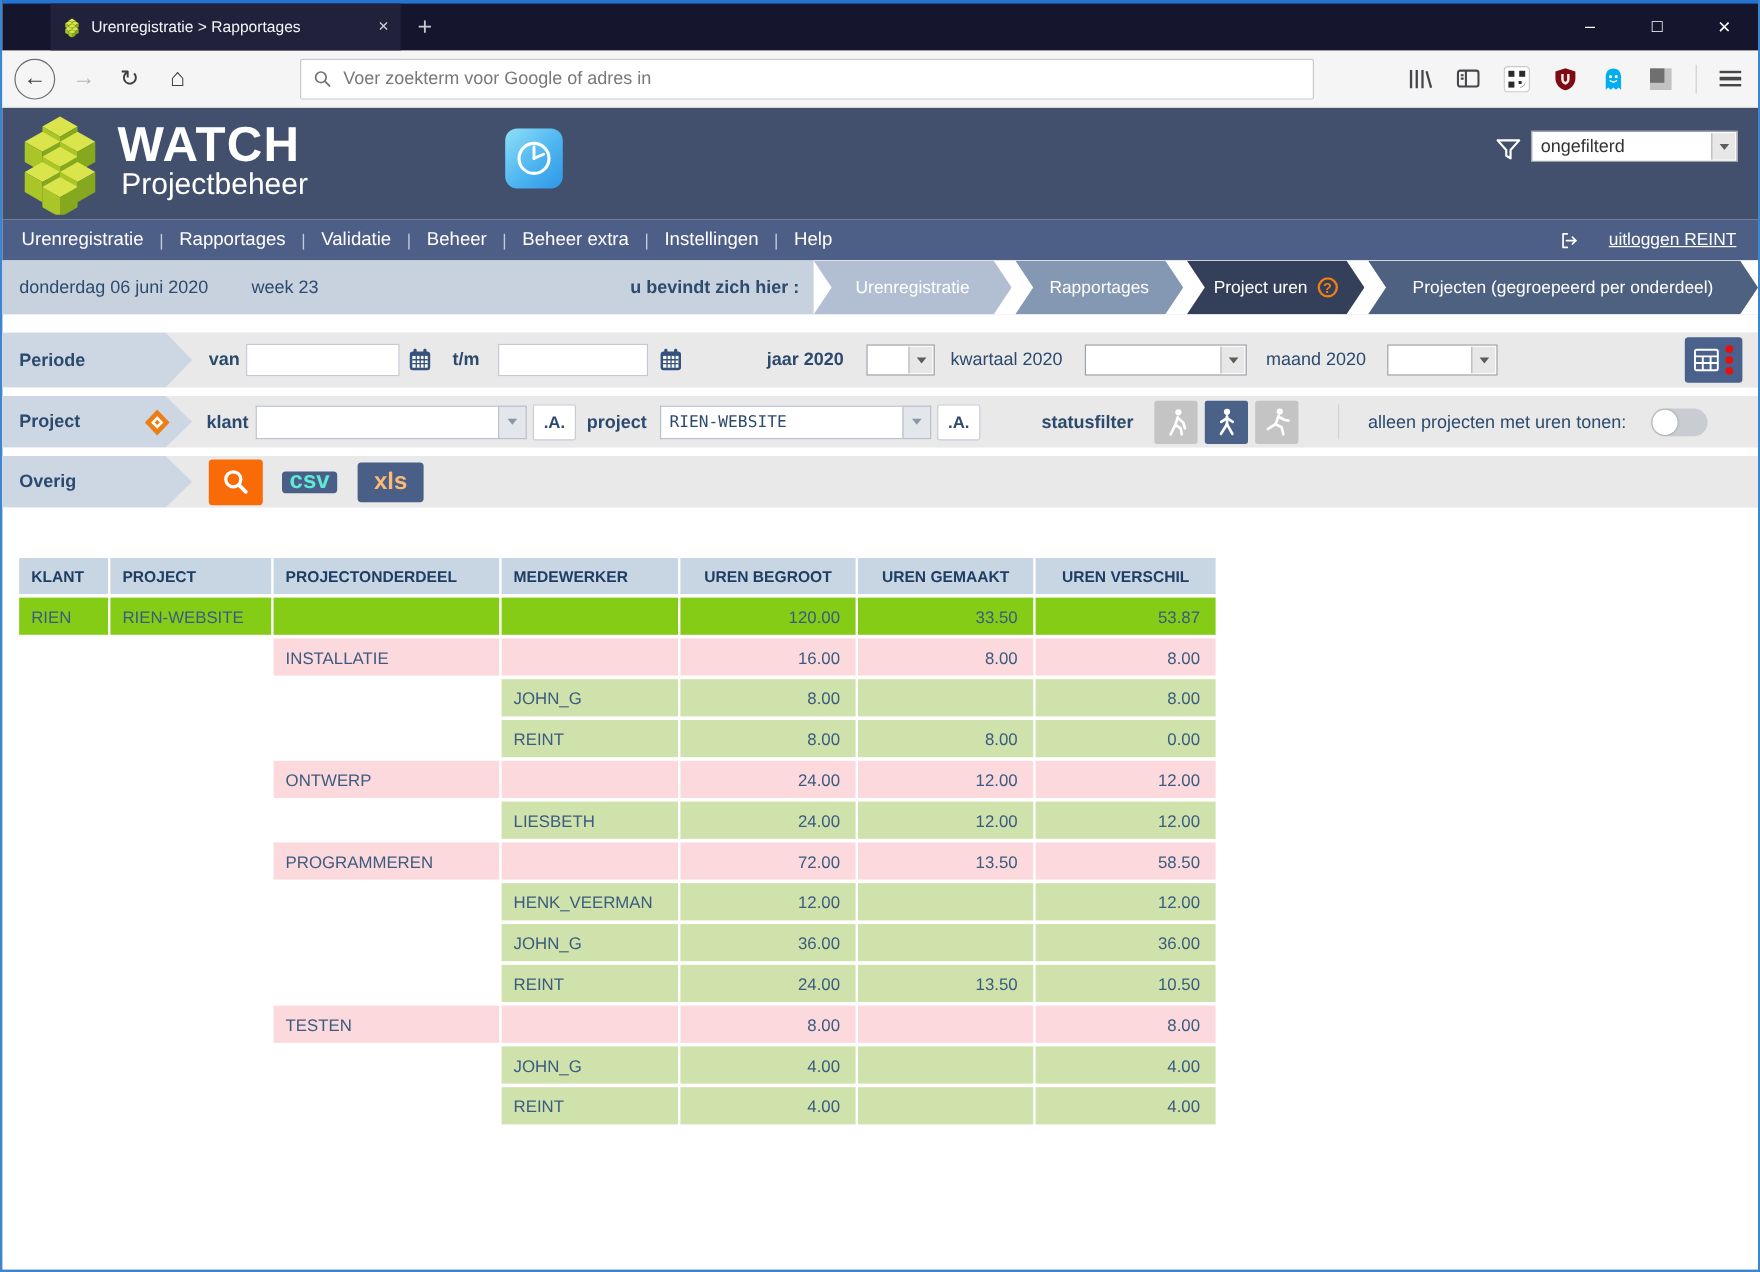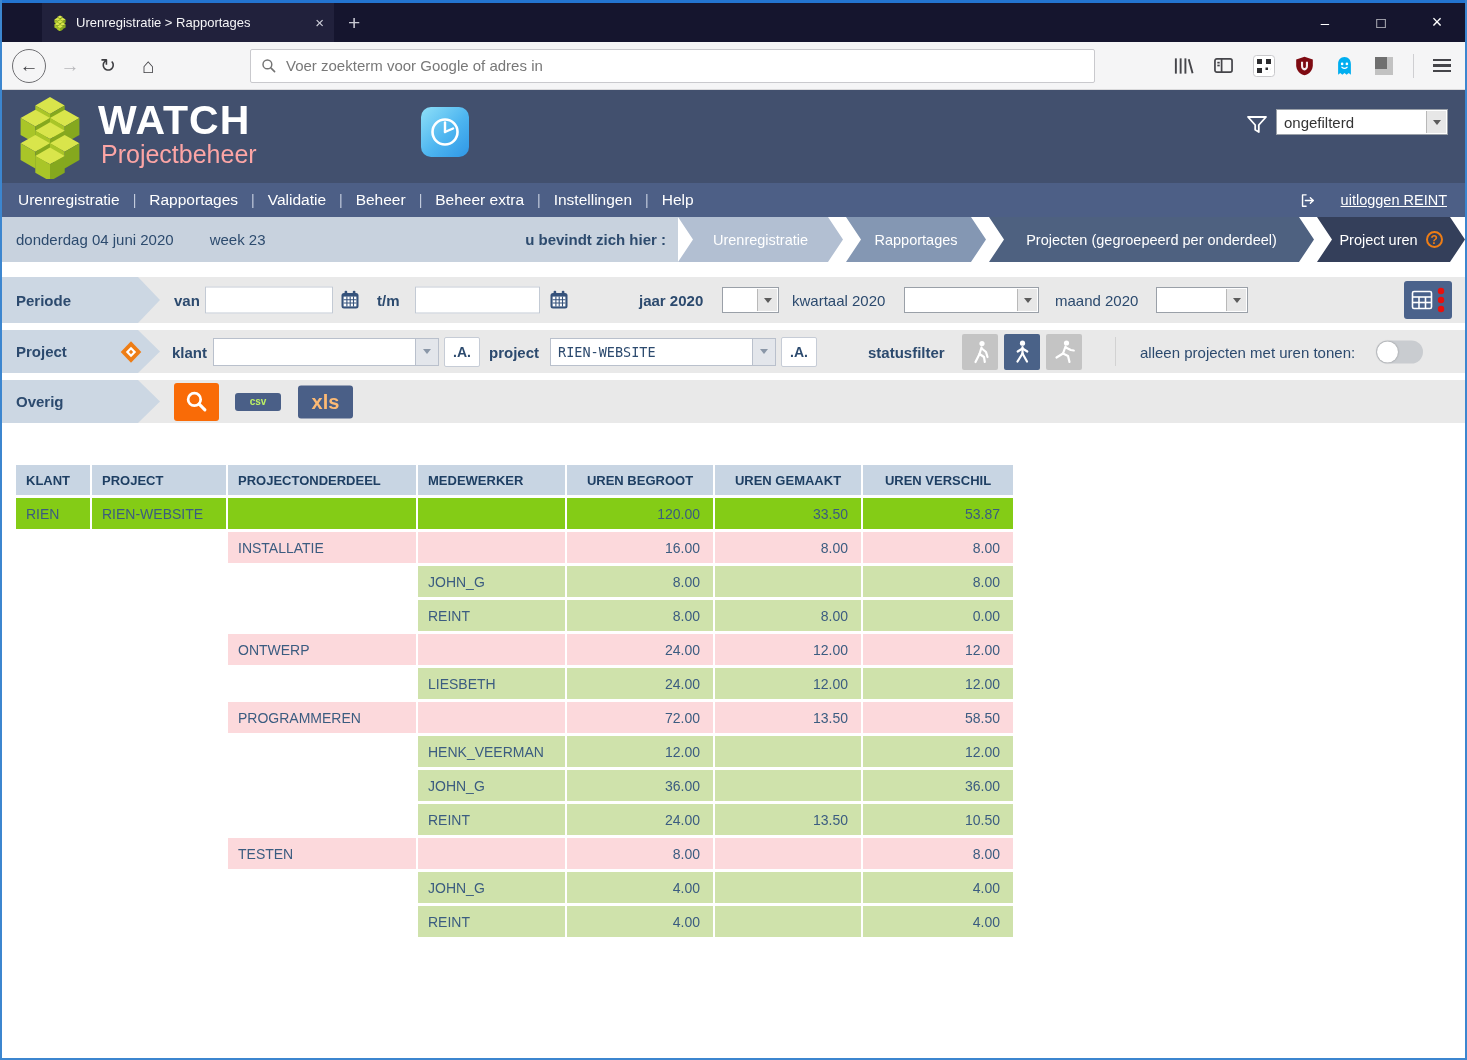--- a/index.html
+++ b/index.html
@@ -27,21 +27,21 @@
   .tool-icons { margin-left:auto; display:flex; align-items:center; gap:19px; padding-right:4px; }
   .tsep { width:1px; height:24px; background:#cfcfd2; }
   .burger { display:flex; flex-direction:column; gap:3.5px; width:18px; }
   .burger i { height:2.2px; background:#45454a; display:block; }
 
   
   .appheader { height:93px; background:#42506e; position:relative; }
   .logo { position:absolute; left:6px; top:5px; }
   .brand { position:absolute; left:96px; top:9px; }
   .brand .big { color:#fff; font-size:41px; font-weight:bold; letter-spacing:1px; line-height:42px; }
-  .brand .sub { color:#fca5a5; font-size:25px; line-height:27px; margin-left:3px; }
+  .brand .sub { color:#ffffff; font-size:25px; line-height:27px; margin-left:3px; }
   .clockapp { position:absolute; left:419px; top:17px; width:48px; height:50px; border-radius:10px;
               background:linear-gradient(135deg,#8fe0f8 0%,#4db5f0 55%,#2f97e6 100%); display:flex; align-items:center; justify-content:center; }
   .hfilter { position:absolute; right:196px; top:23px; }
   .hselect { position:absolute; right:17px; top:19px; width:172px; height:26px; background:#fff; border:1px solid #9aa0a8; display:flex; align-items:center; padding-left:7px; font-size:15px; color:#333; }
   .selarrow { position:absolute; right:1px; top:1px; bottom:1px; width:20px; background:#e7e7e7; border-left:1px solid #b9b9b9; display:flex; align-items:center; justify-content:center; }
   .selarrow i { width:0; height:0; border-left:4px solid transparent; border-right:4px solid transparent; border-top:5px solid #5c5c5c; }
 
   
   .appnav { height:34px; background:#4d5f86; display:flex; align-items:center; padding:0 18px 0 16px; color:#fff; }
   .navitem { font-size:15.5px; padding:0 13px; cursor:default; }
@@ -83,21 +83,21 @@
   .combo .cbtn i { width:0;height:0;border-left:4px solid transparent;border-right:4px solid transparent;border-top:5px solid #8a97a8; }
   .abtn { position:absolute; top:50%; transform:translateY(-50%); width:36px; height:30px; background:#fff; border:1px solid #c6ccd6; border-radius:2px; color:#2c4a6e; font-weight:bold; font-size:14px; display:flex; align-items:center; justify-content:center; }
   .statbtn { position:absolute; width:36px; height:36px; top:50%; transform:translateY(-50%); border-radius:2px; display:flex; align-items:center; justify-content:center; }
   .statbtn.gray { background:#c4c4c4; }
   .statbtn.blue { background:#4a6288; }
   .vdiv { position:absolute; left:1113px; top:7px; bottom:7px; width:1px; background:#d2d2d2; }
   .toggle { position:absolute; left:1374px; top:50%; transform:translateY(-50%); width:47px; height:23px; border-radius:12px; background:#c9ccd0; }
   .toggle .knob { position:absolute; left:1px; top:1px; width:21px; height:21px; border-radius:50%; background:#fff; box-shadow:0 0 2px rgba(0,0,0,.35); }
   .bigbtn { position:absolute; top:50%; transform:translateY(-50%); border-radius:3px; display:flex; align-items:center; justify-content:center; }
   .searchbtn { left:172px; width:45px; height:38px; background:#f96b07; }
-  .csvbtn { left:233px; width:46px; height:18px; background:#4a5f87; color:#bef264; font-weight:bold; font-size:10px; }
+  .csvbtn { left:233px; width:46px; height:18px; background:#4a5f87; color:#5eead4; font-weight:bold; font-size:20px; }
   .xlsbtn { left:296px; width:55px; height:33px; background:#4a5f87; color:#fdba74; font-weight:bold; font-size:20px; }
   .tablebtn { left:1402px; width:48px; height:38px; background:#4a628b; gap:4px; }
   .diamond { position:absolute; left:116px; top:50%; transform:translateY(-50%); }
 
   
   table.report { border-collapse:separate; border-spacing:2px 3px; margin:39px 0 0 12px; table-layout:fixed; }
   table.report th { height:30px; background:#c8d5e3; color:#1e3f63; font-size:13px; font-weight:bold; text-align:left; padding:0 0 0 10px; white-space:nowrap; }
   table.report th.num-h { text-align:center; padding:0; }
   table.report td { height:31px; font-size:14px; color:#3b5c80; padding:0 0 0 10px; white-space:nowrap; }
   table.report td.num { text-align:right; padding:0 13px 0 0; }
@@ -275,36 +275,36 @@
       <svg width="17" height="17" viewBox="0 0 24 24" fill="none" stroke="#fff" stroke-width="2" stroke-linecap="round" stroke-linejoin="round">
         <path d="M10 4H5v16h5"></path>
           <line x1="9" y1="12" x2="20" y2="12"></line>
           <polyline points="16,8 20,12 16,16"></polyline>
       </svg>
       <span>uitloggen REINT</span>
     </div>
   </div>
 
   <div class="crumbbar">
-    <span class="cb-date">donderdag 04 juni 2020</span>
+    <span class="cb-date">donderdag 06 juni 2020</span>
     <span class="cb-week">week 23</span>
     <span class="cb-here">u bevindt zich hier :</span>
     <div class="crumbtrail">
         <div class="crumb c0">
           <span>Urenregistratie</span>
         </div>
         <div class="crumb c1">
           <span>Rapportages</span>
         </div>
-        <div class="crumb c2">
-          <span>Projecten (gegroepeerd per onderdeel)</span>
-        </div>
         <div class="crumb c3">
           <span>Project uren</span>
           <span class="helpdot">?</span>
+        </div>
+        <div class="crumb c2">
+          <span>Projecten (gegroepeerd per onderdeel)</span>
         </div>
       </div>
   </div>
 
   <div class="filters">
 
     <div class="frow periode">
       <div class="rowlabel">Periode</div>
       <span class="flabel" style="left:172px">van</span>
       <input class="finput" style="left: 203px; width: 128px;">

